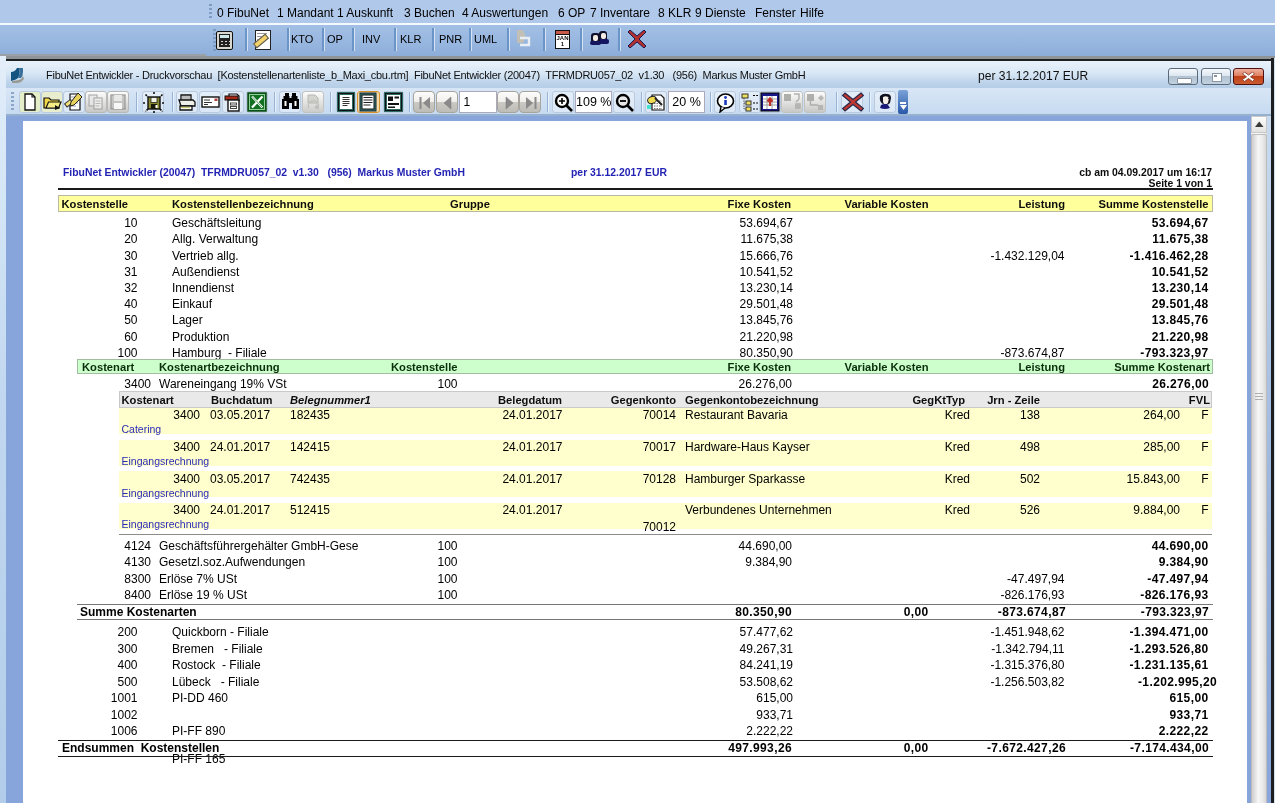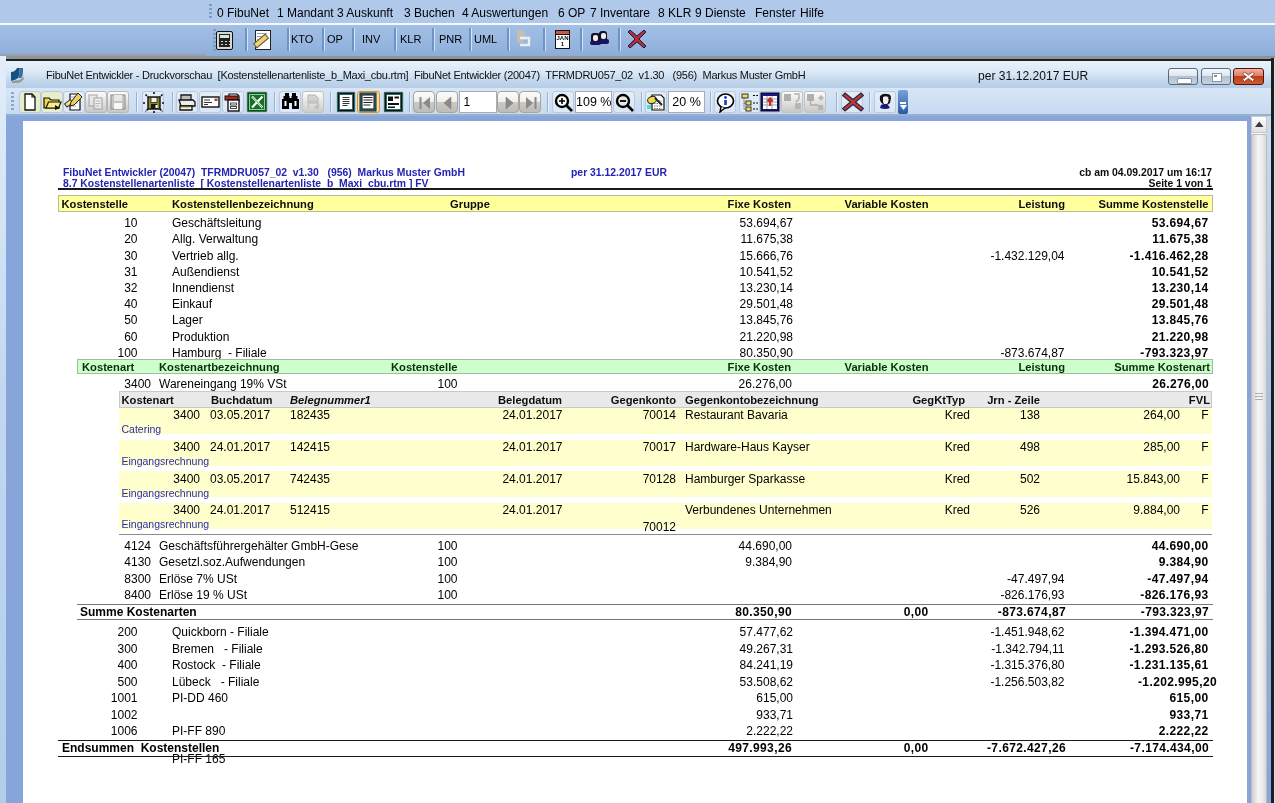--- a/index.html
+++ b/index.html
@@ -26,21 +26,21 @@
 </style></head><body>
 <div id="app">
 
 <div class="abs" style="left:0;top:0;width:1275px;height:24px;background:#b0c8e9;"></div>
 <div class="abs" style="left:0;top:23px;width:1275px;height:2px;background:#f4f9fe;"></div>
 <div class="abs" style="left:0;top:25px;width:1275px;height:31px;background:linear-gradient(#a3bfe5,#94b4de 70%,#8cadd9);"></div>
 <div class="abs" style="left:0;top:56px;width:1275px;height:3px;background:#8f9499;"></div>
 <div class="abs" style="left:0;top:58.5px;width:1271px;height:2.8px;background:#1e2022;"></div>
 <div class="abs" style="left:217px;top:2.5px;"><span class="mtext">0 FibuNet</span></div>
 <div class="abs" style="left:277px;top:2.5px;"><span class="mtext">1 Mandant</span></div>
-<div class="abs" style="left:337px;top:2.5px;"><span class="mtext">3 Auskunft</span></div>
+<div class="abs" style="left:337px;top:2.5px;"><span class="mtext">1 Auskunft</span></div>
 <div class="abs" style="left:404px;top:2.5px;"><span class="mtext">3 Buchen</span></div>
 <div class="abs" style="left:462px;top:2.5px;"><span class="mtext">4 Auswertungen</span></div>
 <div class="abs" style="left:558px;top:2.5px;"><span class="mtext">6 OP</span></div>
 <div class="abs" style="left:590px;top:2.5px;"><span class="mtext">7 Inventare</span></div>
 <div class="abs" style="left:658px;top:2.5px;"><span class="mtext">8 KLR</span></div>
 <div class="abs" style="left:695px;top:2.5px;"><span class="mtext">9 Dienste</span></div>
 <div class="abs" style="left:755px;top:2.5px;"><span class="mtext">Fenster</span></div>
 <div class="abs" style="left:800px;top:2.5px;"><span class="mtext">Hilfe</span></div>
 <div class="abs" style="left:209px;top:4px;width:3px;height:15px;background:repeating-linear-gradient(#7d9cc4 0 2px,transparent 2px 4px);"></div>
 <div class="abs" style="left:213px;top:29px;width:3px;height:22px;background:repeating-linear-gradient(#7d9cc4 0 2px,transparent 2px 4px);"></div>
@@ -300,21 +300,20 @@
 <svg width="14.5" height="15" viewBox="0 0 14.5 15">
         <path d="M7.25 4.5 L11.5 10 L3 10 Z" fill="#3a3a3a"></path>
       </svg></div>
 <div class="abs" style="left:1250.5px;top:133.5px;width:16.5px;height:670px;background:linear-gradient(90deg,#cecece,#f6f6f6 45%,#ededed 70%,#d8d8d8);border:1px solid #bdbdbd;border-radius:1px;box-sizing:border-box;">
 <div style="position:absolute;left:3.5px;top:258px;width:8px;height:1.5px;background:#b0b0b0;box-shadow:0 3px 0 #b0b0b0,0 6px 0 #b0b0b0;"></div>
     </div>
 <div class="abs" style="left:1267px;top:115.5px;width:4px;height:687.5px;background:linear-gradient(#c9dcf0,#97b2dc 60%,#87a5db);"></div>
 <div class="blu" style="left:63px;top:166.10000000000002px;">FibuNet Entwickler (20047)&nbsp; TFRMDRU057_02&nbsp; v1.30&nbsp;&nbsp; (956)&nbsp; Markus Muster GmbH</div>
 <div class="blu" style="left:571px;top:166.10000000000002px;">per 31.12.2017 EUR</div>
 <div class="hd" style="right:63px;top:166.10000000000002px;">cb am 04.09.2017 um 16:17</div>
-<div class="blu" style="left:63px;top:176.8px;">8.7 Kostenstellenartenliste&nbsp; [ Kostenstellenartenliste_b_Maxi_cbu.rtm ] FV</div>
 <div class="hd" style="right:63px;top:176.8px;">Seite 1 von 1</div>
 <div class="ln" style="left:58px;top:188.4px;width:1155px;height:1.6px;"></div>
 <div class="abs" style="left:58px;top:194.8px;width:1155px;height:17px;background:#ffff9c;border:1px solid #b9b9a2;box-sizing:border-box;"></div>
 <div class="hb" style="left:61.5px;top:198.10000000000002px;">Kostenstelle</div>
 <div class="hb" style="left:172px;top:198.10000000000002px;">Kostenstellenbezeichnung</div>
 <div class="hb" style="left:470px;transform:translateX(-50%);top:198.10000000000002px;">Gruppe</div>
 <div class="hb" style="right:484px;top:198.10000000000002px;">Fixe Kosten</div>
 <div class="hb" style="right:346.5px;top:198.10000000000002px;">Variable Kosten</div>
 <div class="hb" style="right:210px;top:198.10000000000002px;">Leistung</div>
 <div class="hb" style="right:66.5px;top:198.10000000000002px;">Summe Kostenstelle</div>

